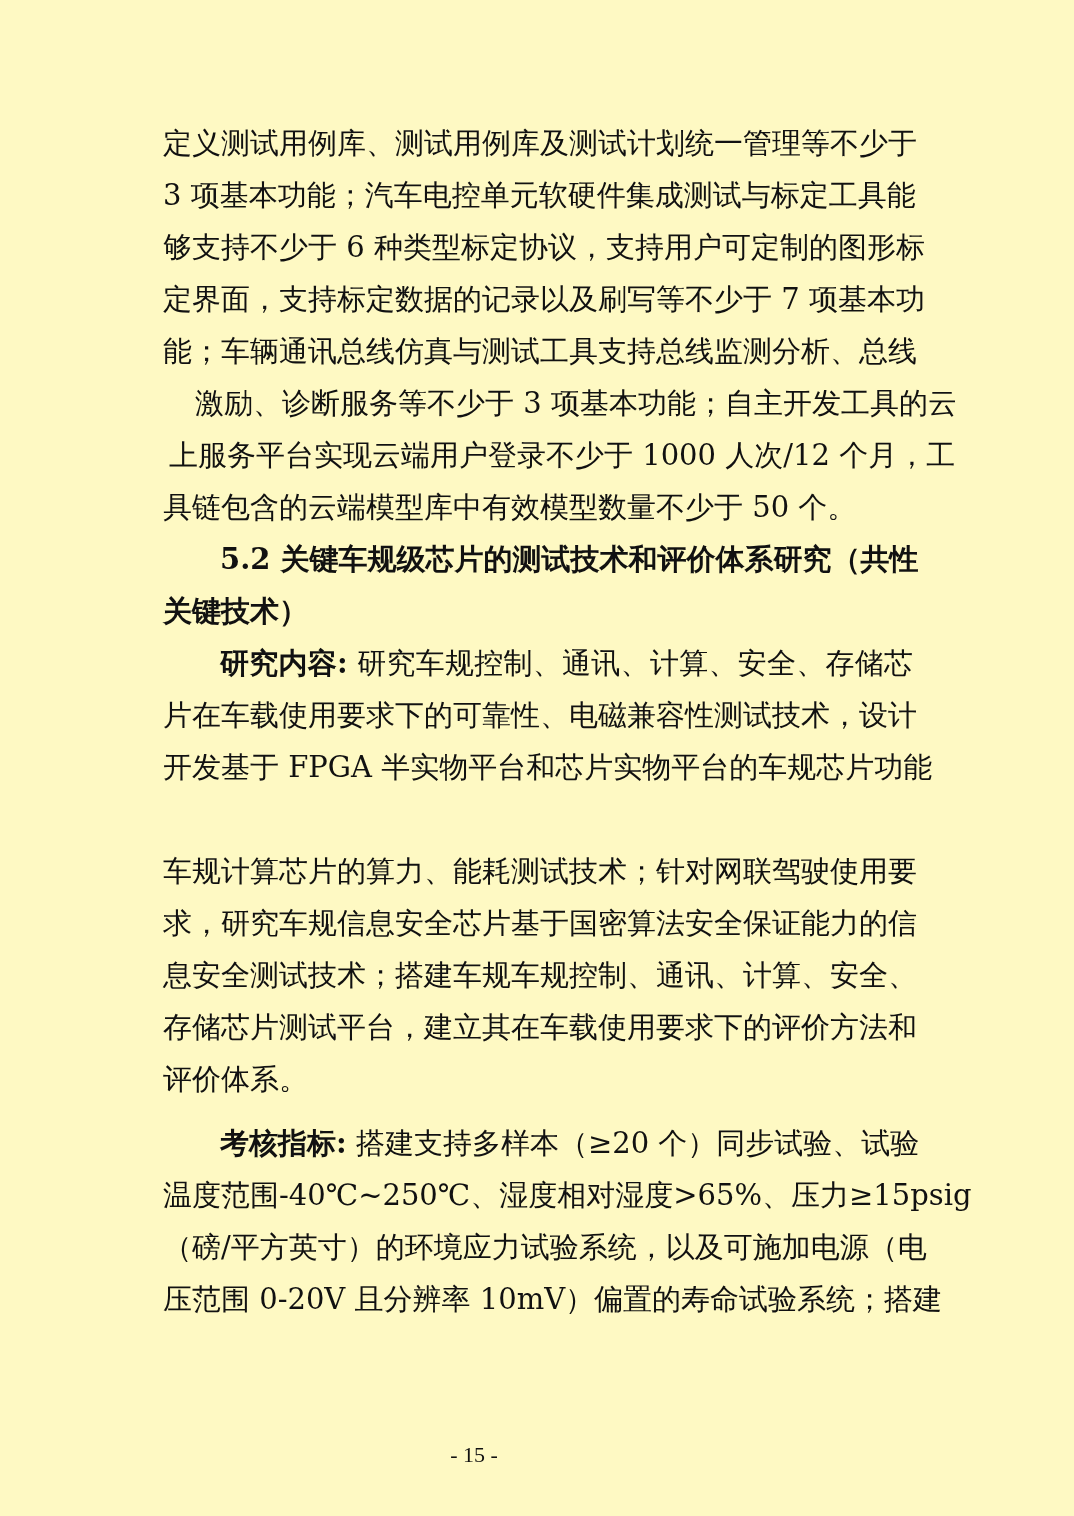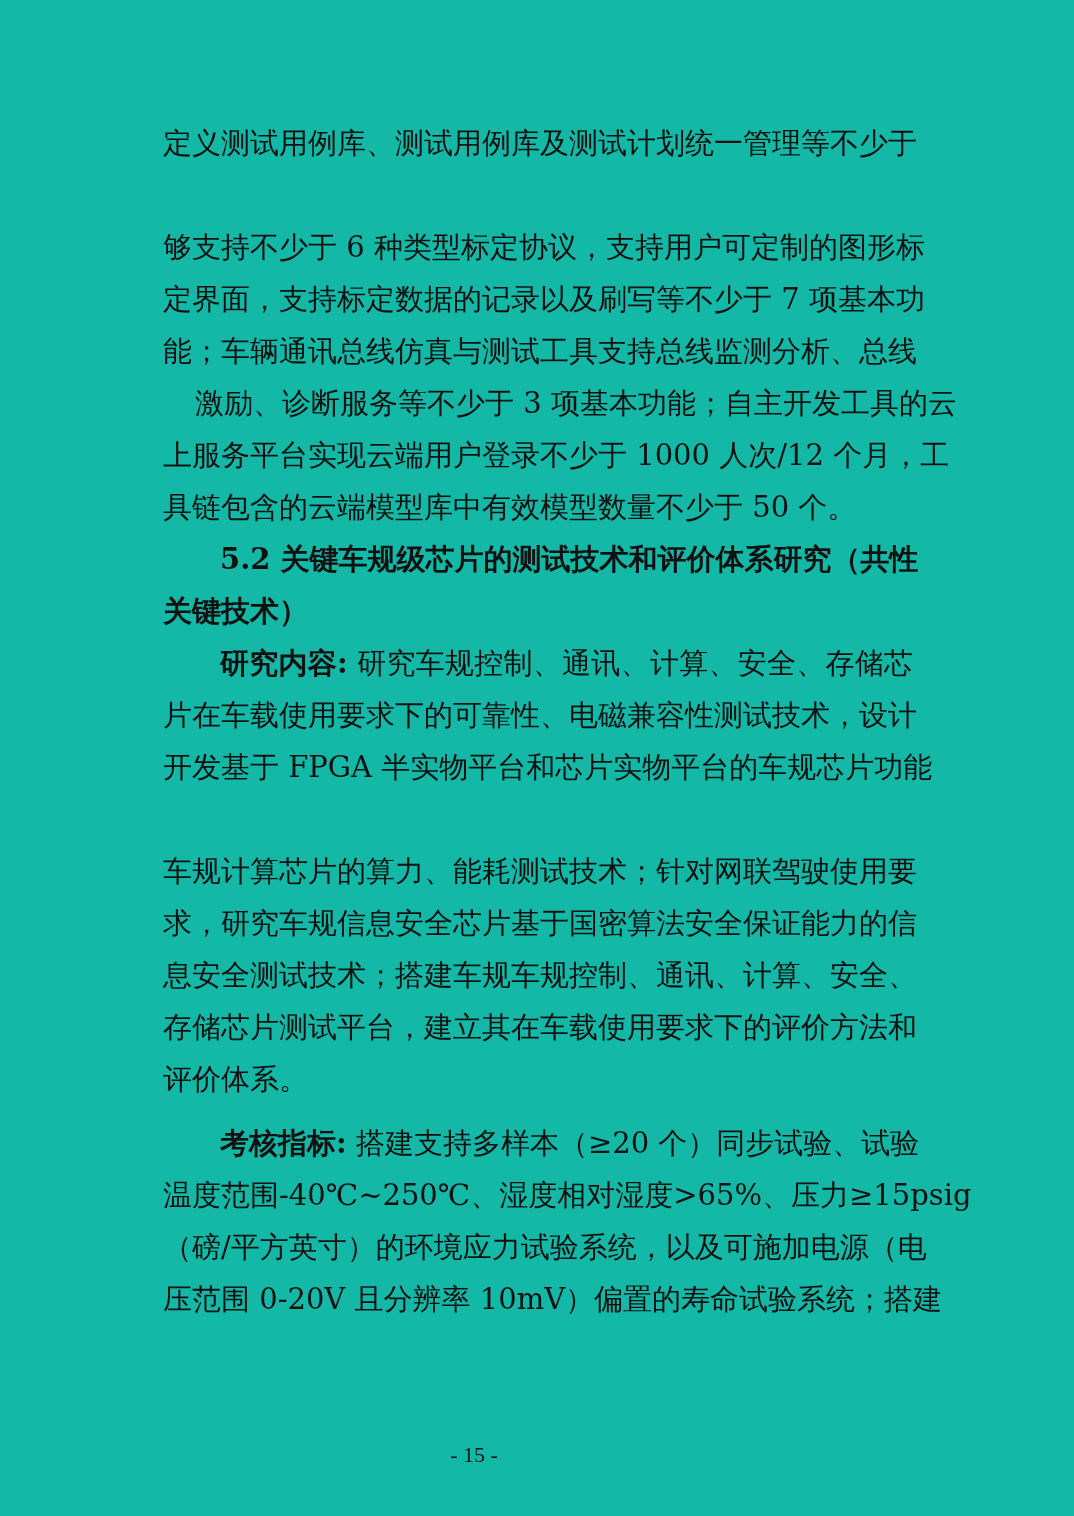--- a/index.html
+++ b/index.html
@@ -13,21 +13,21 @@
       position: relative;
       overflow: hidden;
       font-family: "DejaVu Serif", "Liberation Serif", serif;
       color: #111111;
     }
     .page {
       position: absolute;
       left: 0; top: 0;
       width: 1074px;
       height: 1516px;
-      background: #14b8a6;
+      background: #fef9c3;
     }
     .line {
       position: absolute;
       left: 163px;
       width: 750px;
       height: 40px;
       font-size: 29px;
       line-height: 40px;
       white-space: nowrap;
       text-align: justify;
@@ -55,25 +55,26 @@
       line-height: 26px;
       color: #111111;
     }
   </style>
 </head>
 <body>
 
 <div class="page">
 
   <div class="line" style="top:123px;">定义测试用例库、测试用例库及测试计划统一管理等不少于</div>
+  <div class="line" style="top:175px;">3 项基本功能；汽车电控单元软硬件集成测试与标定工具能</div>
   <div class="line" style="top:227px;">够支持不少于 6 种类型标定协议，支持用户可定制的图形标</div>
   <div class="line" style="top:279px;">定界面，支持标定数据的记录以及刷写等不少于 7 项基本功</div>
   <div class="line" style="top:331px;">能；车辆通讯总线仿真与测试工具支持总线监测分析、总线</div>
   <div class="line" style="top:383px;margin-left:32px;">激励、诊断服务等不少于 3 项基本功能；自主开发工具的云</div>
-  <div class="line" style="top:435px;">上服务平台实现云端用户登录不少于 1000 人次/12 个月，工</div>
+  <div class="line" style="top:435px;margin-left:6px;">上服务平台实现云端用户登录不少于 1000 人次/12 个月，工</div>
   <div class="line last" style="top:487px;">具链包含的云端模型库中有效模型数量不少于 50 个。</div>
 
   <div class="line indent bold" style="top:539px;">
     <span>5.2</span>
     <span>关键车规级芯片的测试技术和评价体系研究（共性</span>
   </div>
   <div class="line last bold" style="top:591px;">关键技术）</div>
 
   <div class="line indent" style="top:643px;">
     <span class="bold">研究内容:</span><span> 研究车规控制、通讯、计算、安全、存储芯</span>

